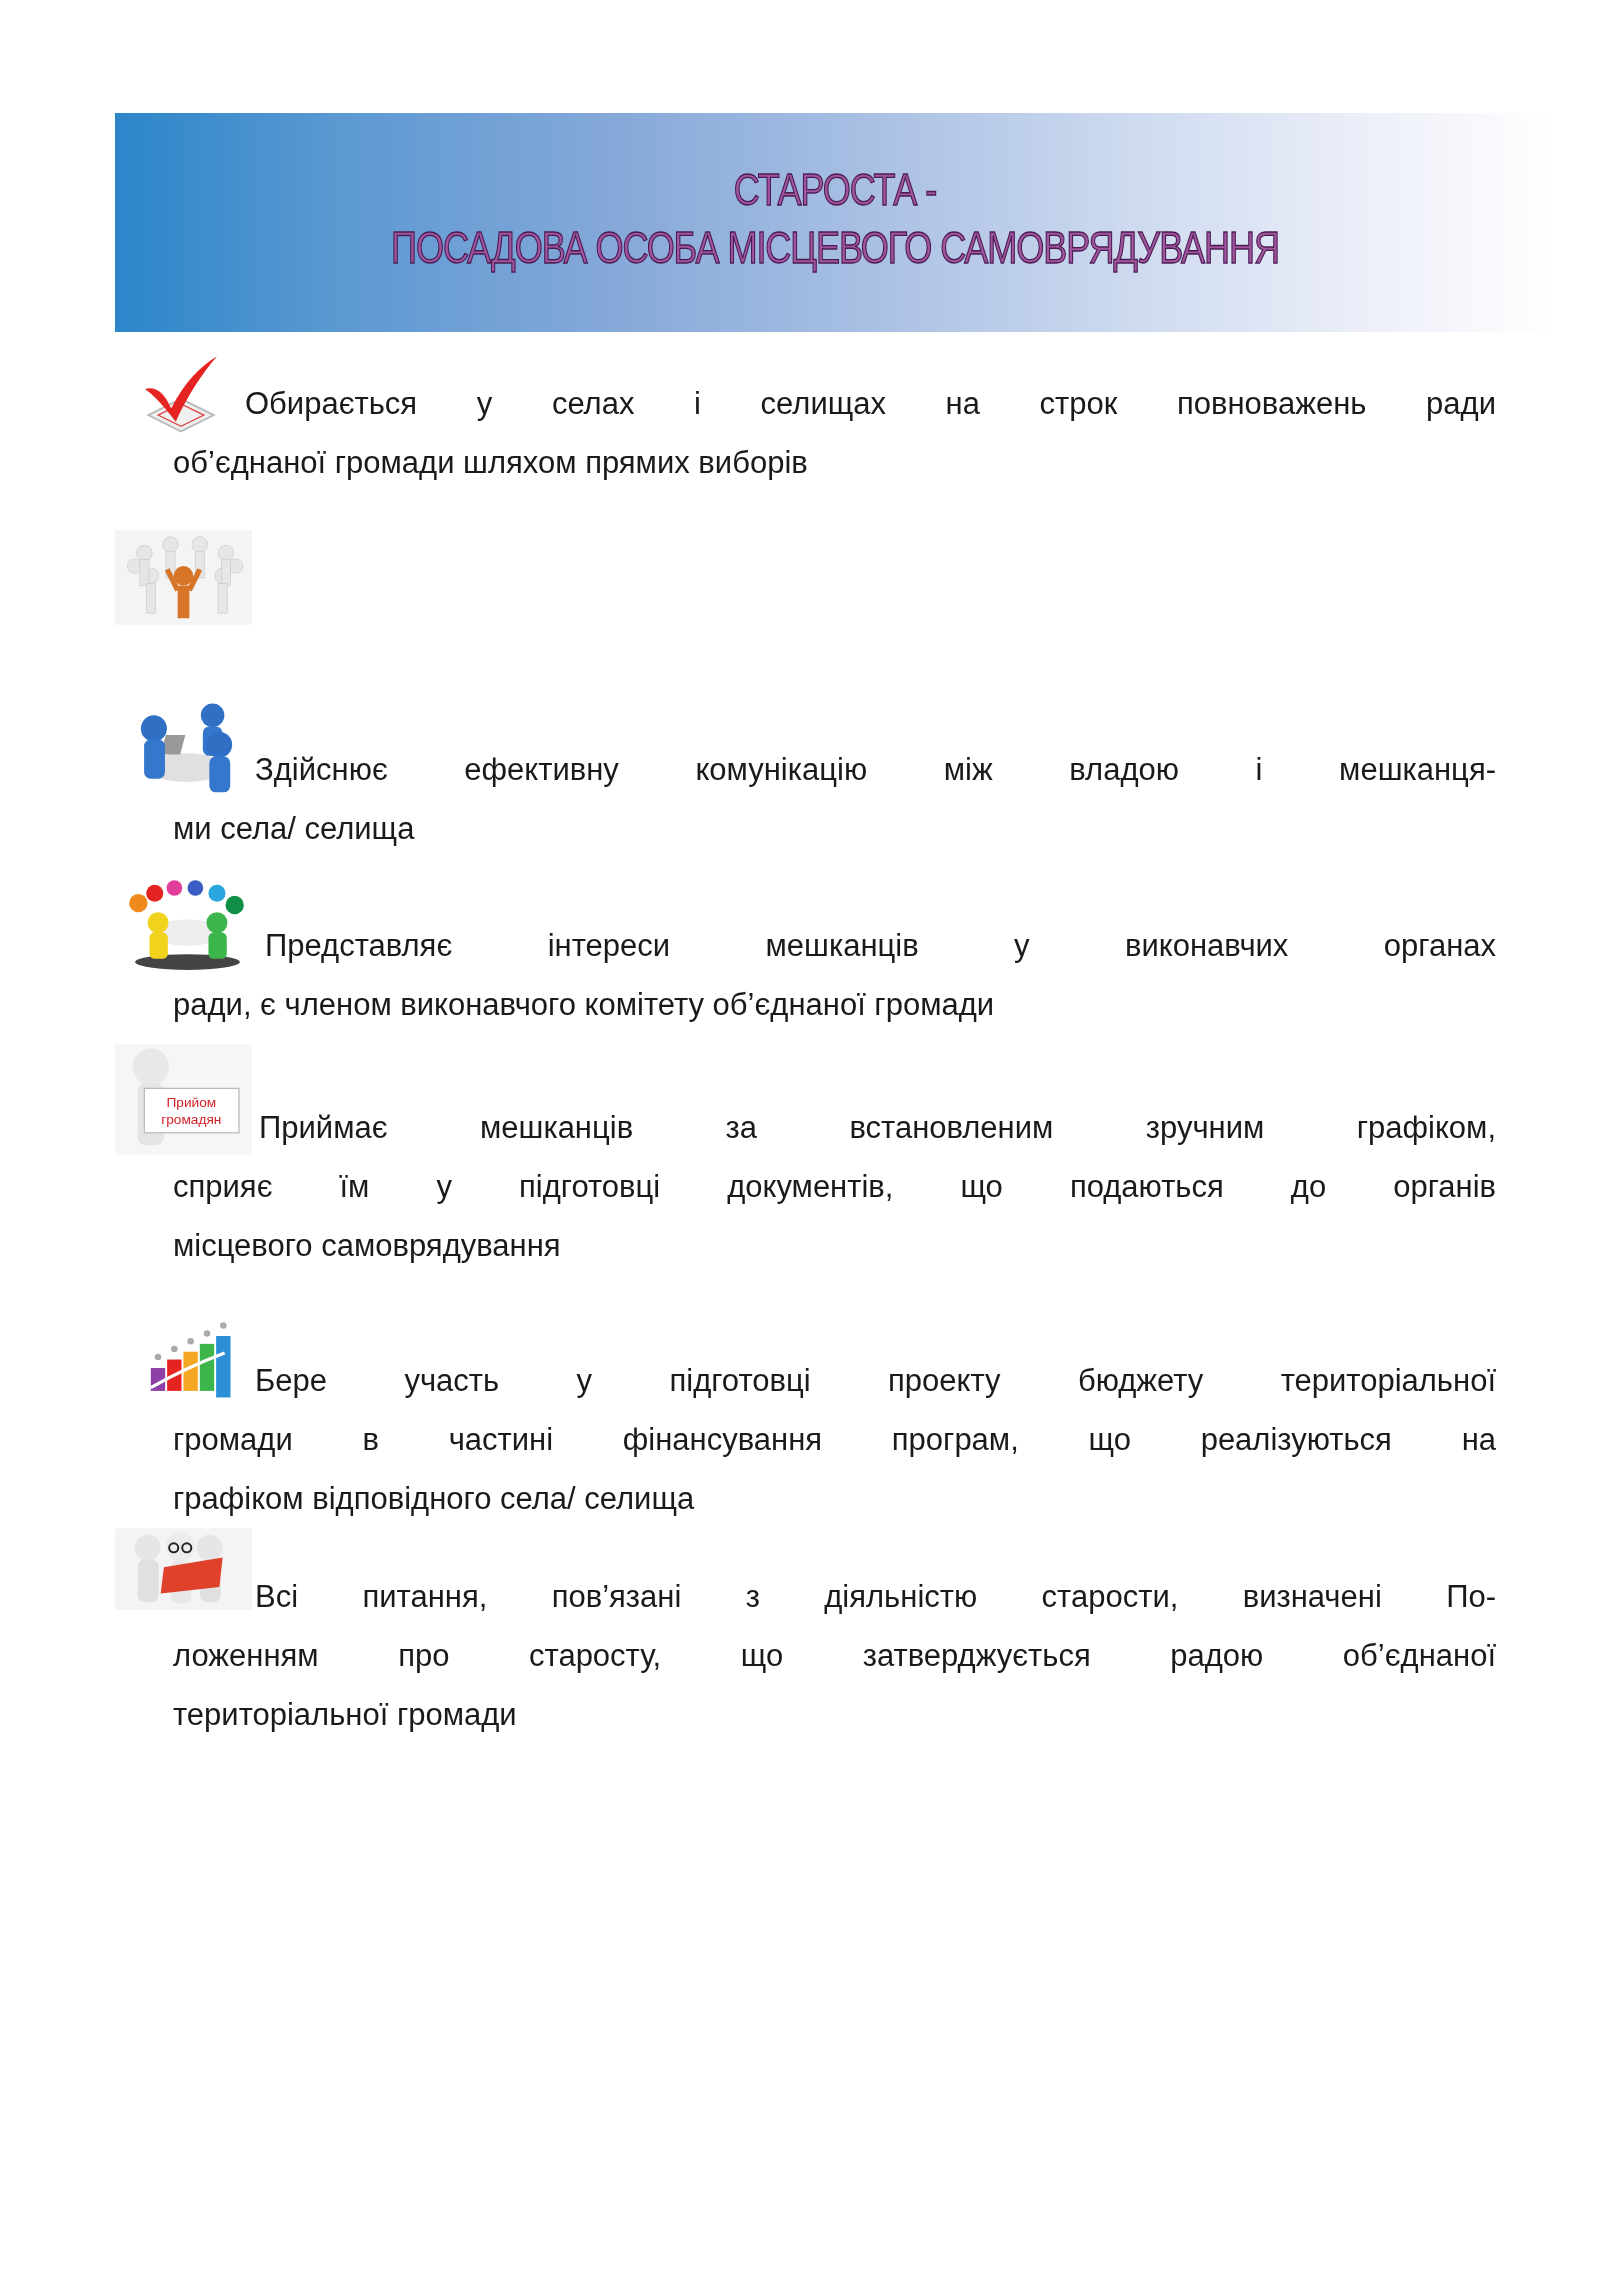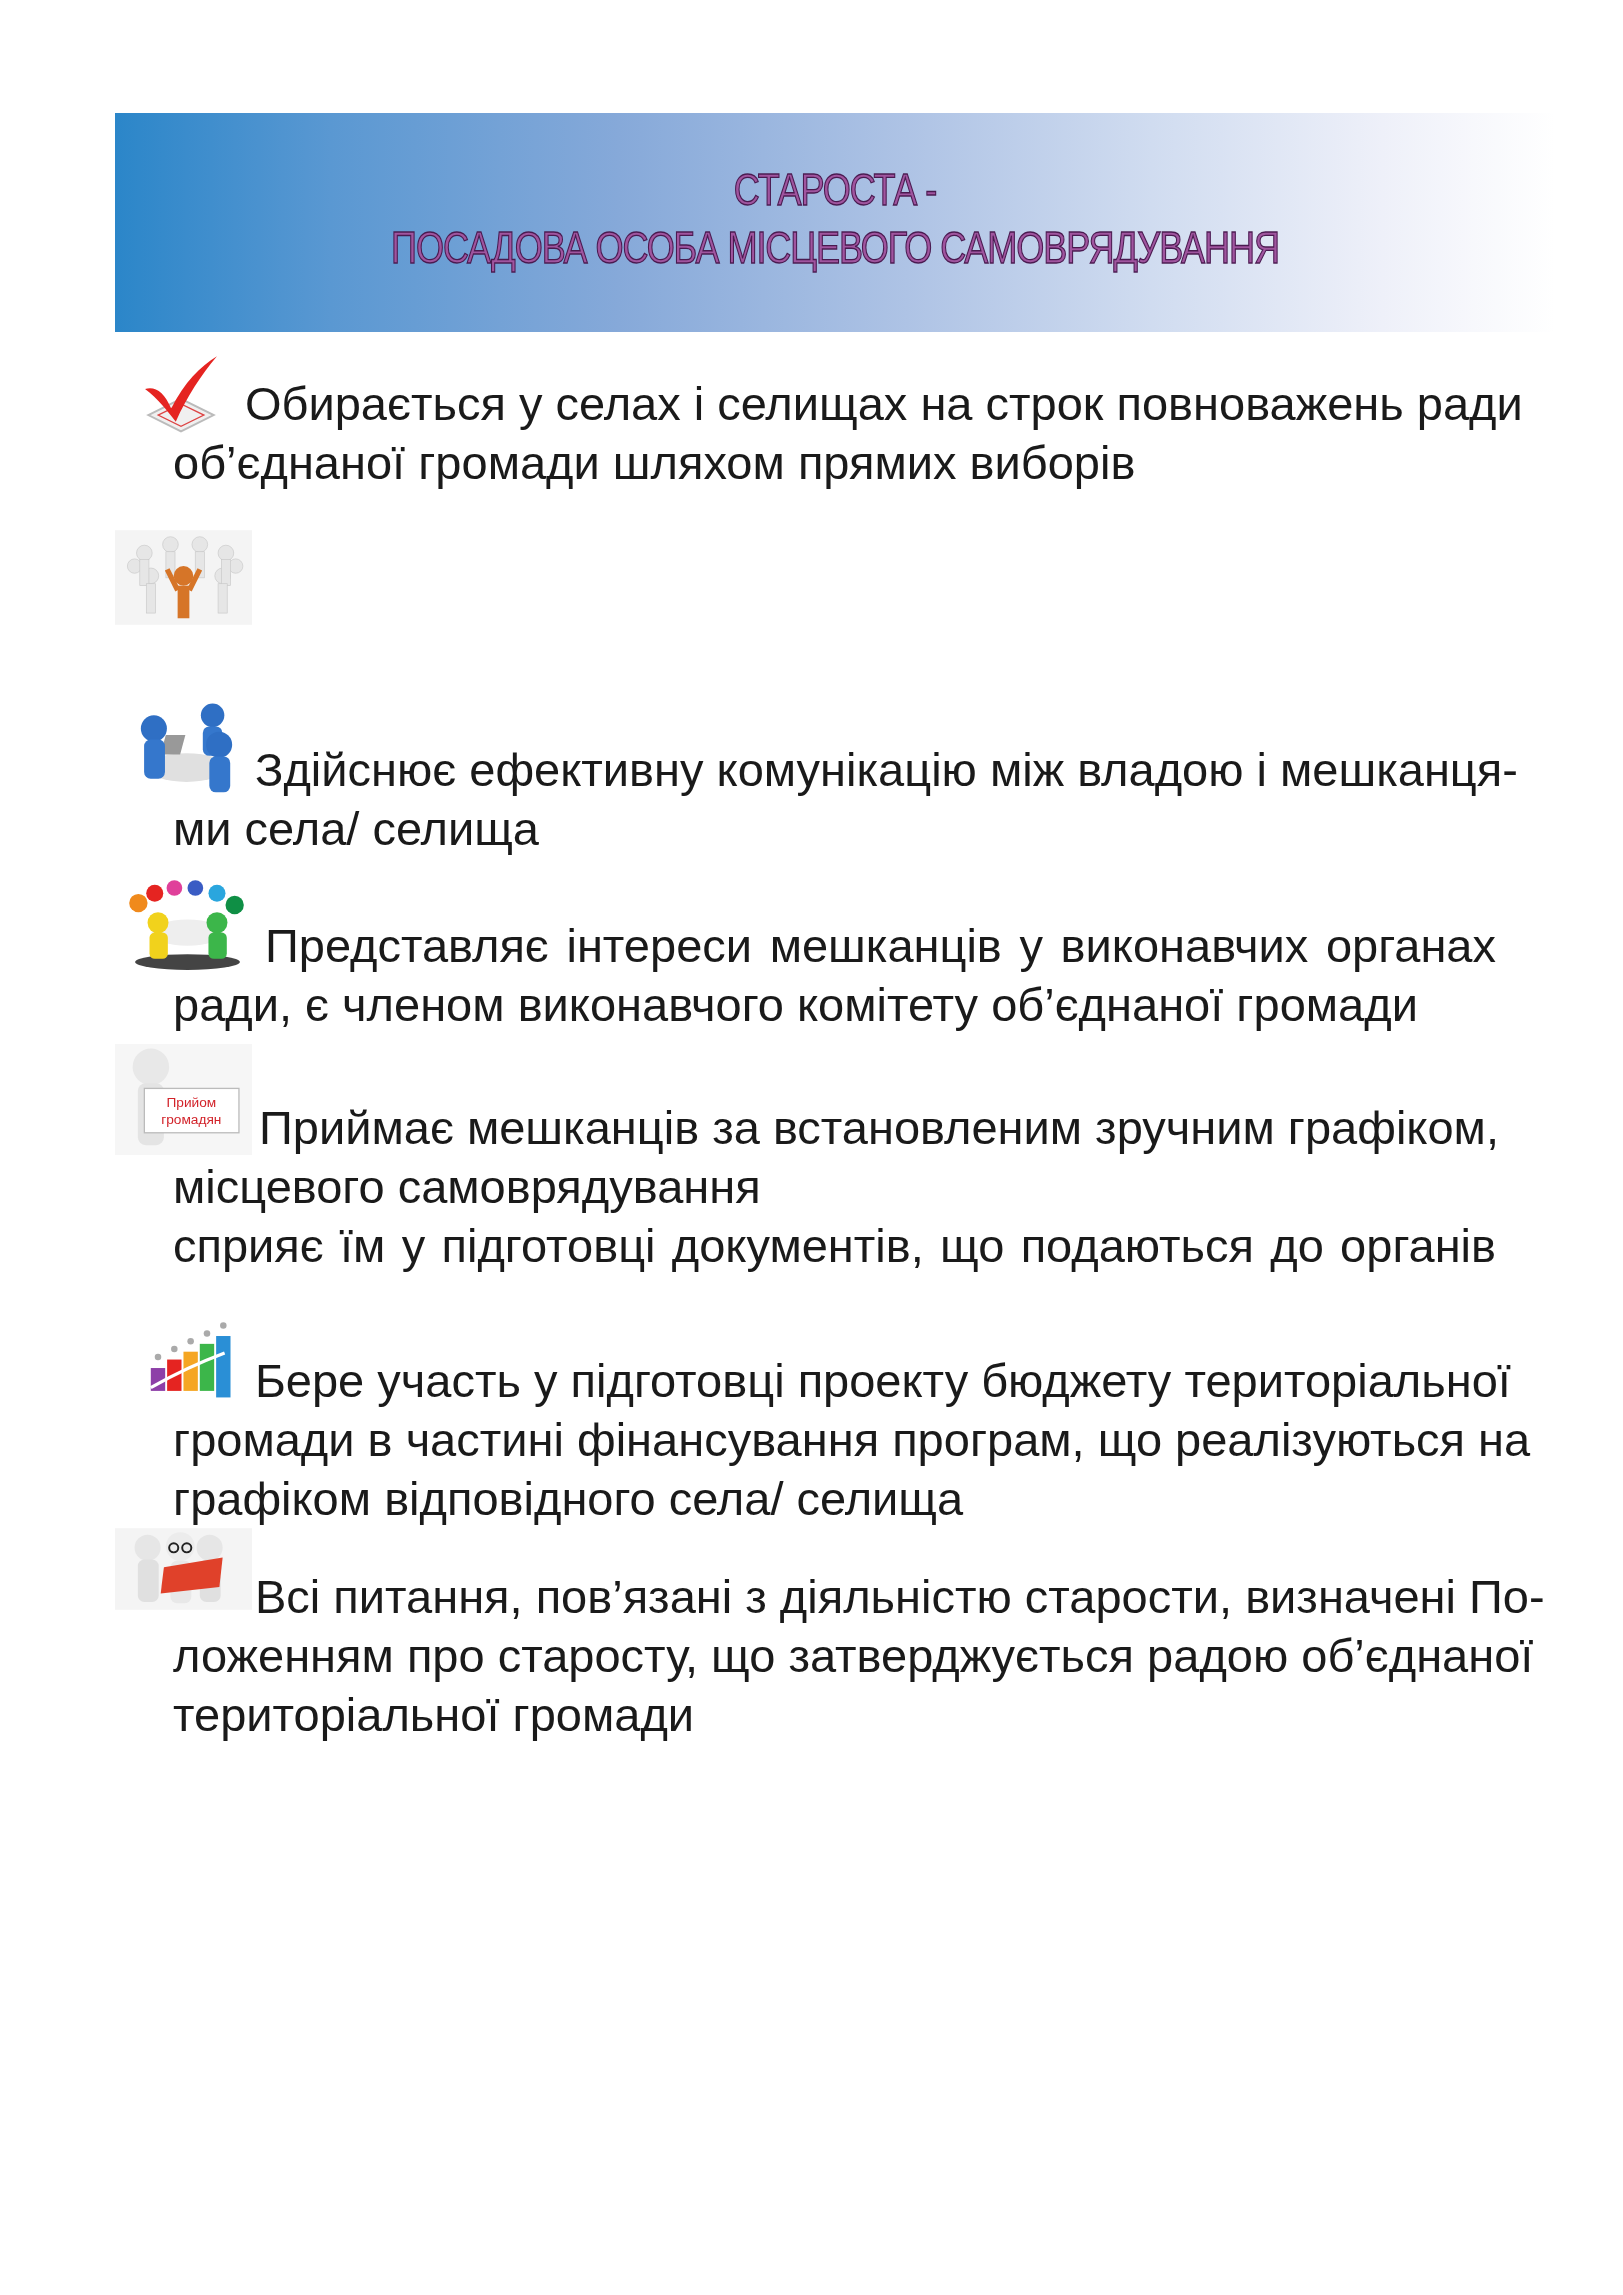--- a/index.html
+++ b/index.html
@@ -9,21 +9,21 @@
             background:linear-gradient(90deg,#2b86c9 0%,#5a98d2 15%,#86a9d9 35%,#aec3e5 55%,#d0dcf0 72%,#eef0f9 88%,#ffffff 100%); }
   .banner-title { position:absolute; left:0; right:0; text-align:center;
             font-family:"Liberation Sans", sans-serif; font-size:44px; letter-spacing:-1.3px;
             transform:scaleX(0.82); transform-origin:center;
             color:#a0559f; -webkit-text-stroke:1.3px #4a1a50; font-weight:normal; }
   .banner-title.l1 { top:52px; }
   .banner-title.l2 { top:110px; }
 
   .item { position:absolute; left:115px; width:1381px; }
   .icon { position:absolute; left:0; }
-  .text { position:absolute; left:58px; right:0; font-size:47px; line-height:59px;
+  .text { position:absolute; left:58px; right:0; font-size:31px; line-height:59px;
           text-align:justify; }
   .line { display:block; white-space:nowrap; }
   .line.j { text-align-last:justify; }
   svg { display:block; }
 </style>
 </head>
 <body>
 
 <div class="banner">
   <div class="banner-title l1">СТАРОСТА  -</div>
@@ -119,22 +119,22 @@
       <rect width="210" height="170" fill="#f6f6f6"></rect>
       <circle cx="55" cy="35" r="28" fill="#e8e8e8"></circle>
       <rect x="35" y="60" width="40" height="95" rx="12" fill="#e4e4e4"></rect>
       <rect x="45" y="68" width="145" height="68" fill="#ffffff" stroke="#bbb" stroke-width="2"></rect>
       <text x="117" y="97" text-anchor="middle" font-size="21" fill="#d2232a" font-family="Liberation Sans, sans-serif">Прийом</text>
       <text x="117" y="122" text-anchor="middle" font-size="21" fill="#d2232a" font-family="Liberation Sans, sans-serif">громадян</text>
     </svg>
   </div>
   <div class="text" style="top:54px;">
     <span class="line j" style="padding-left:86px;">Приймає мешканців за встановленим зручним графіком,</span>
+    <span class="line j">сприяє їм у підготовці документів, що подаються до органів</span>
     <span class="line">місцевого самоврядування</span>
-    <span class="line j">сприяє їм у підготовці документів, що подаються до органів</span>
   </div>
 </div>
 
 <div class="item" style="top:1319px;height:216px;">
   <div class="icon" style="left:26px;top:0;">
     <svg width="98" height="85" viewBox="0 0 150 130">
       <rect x="15" y="75" width="22" height="35" fill="#8d3fa8"></rect>
       <rect x="40" y="62" width="22" height="48" fill="#e52421"></rect>
       <rect x="65" y="50" width="22" height="60" fill="#f5a623"></rect>
       <rect x="90" y="38" width="22" height="72" fill="#3cb64a"></rect>

